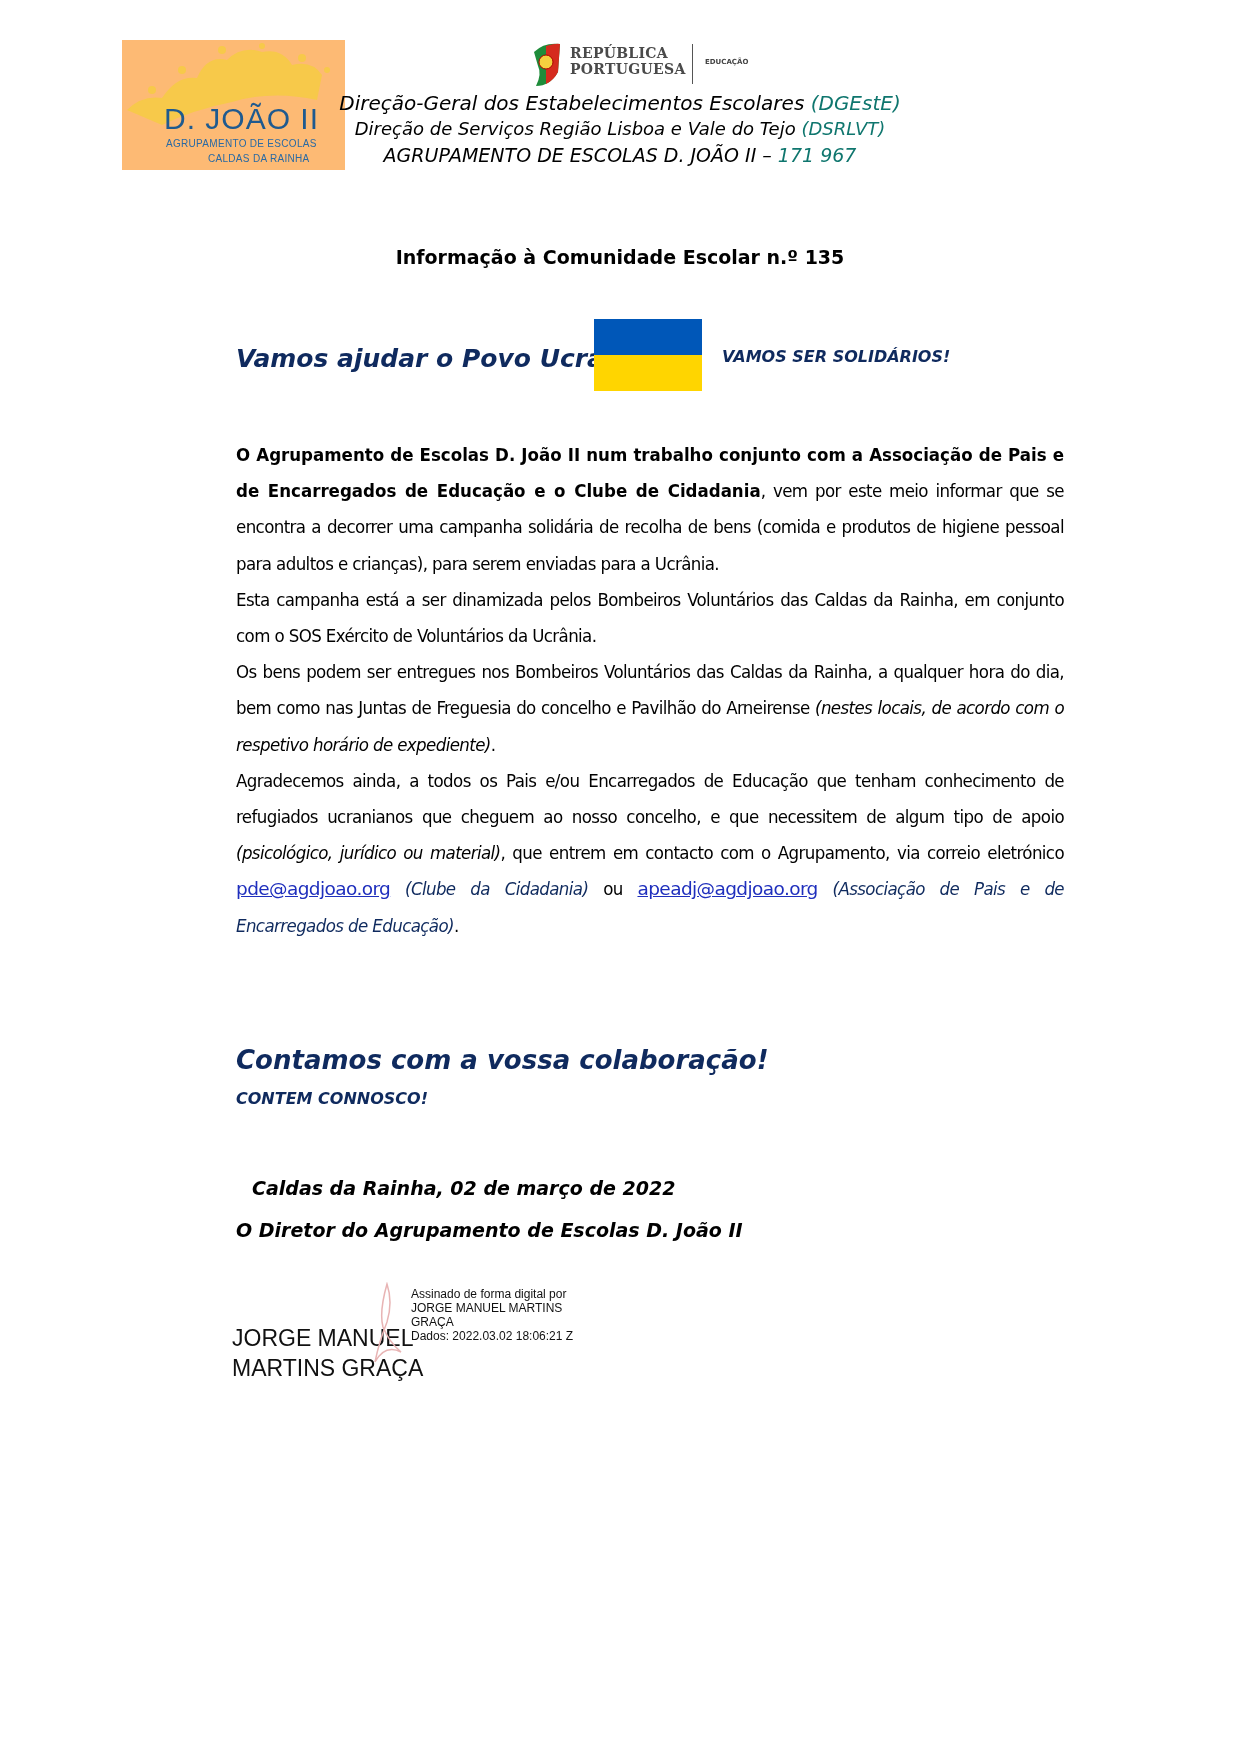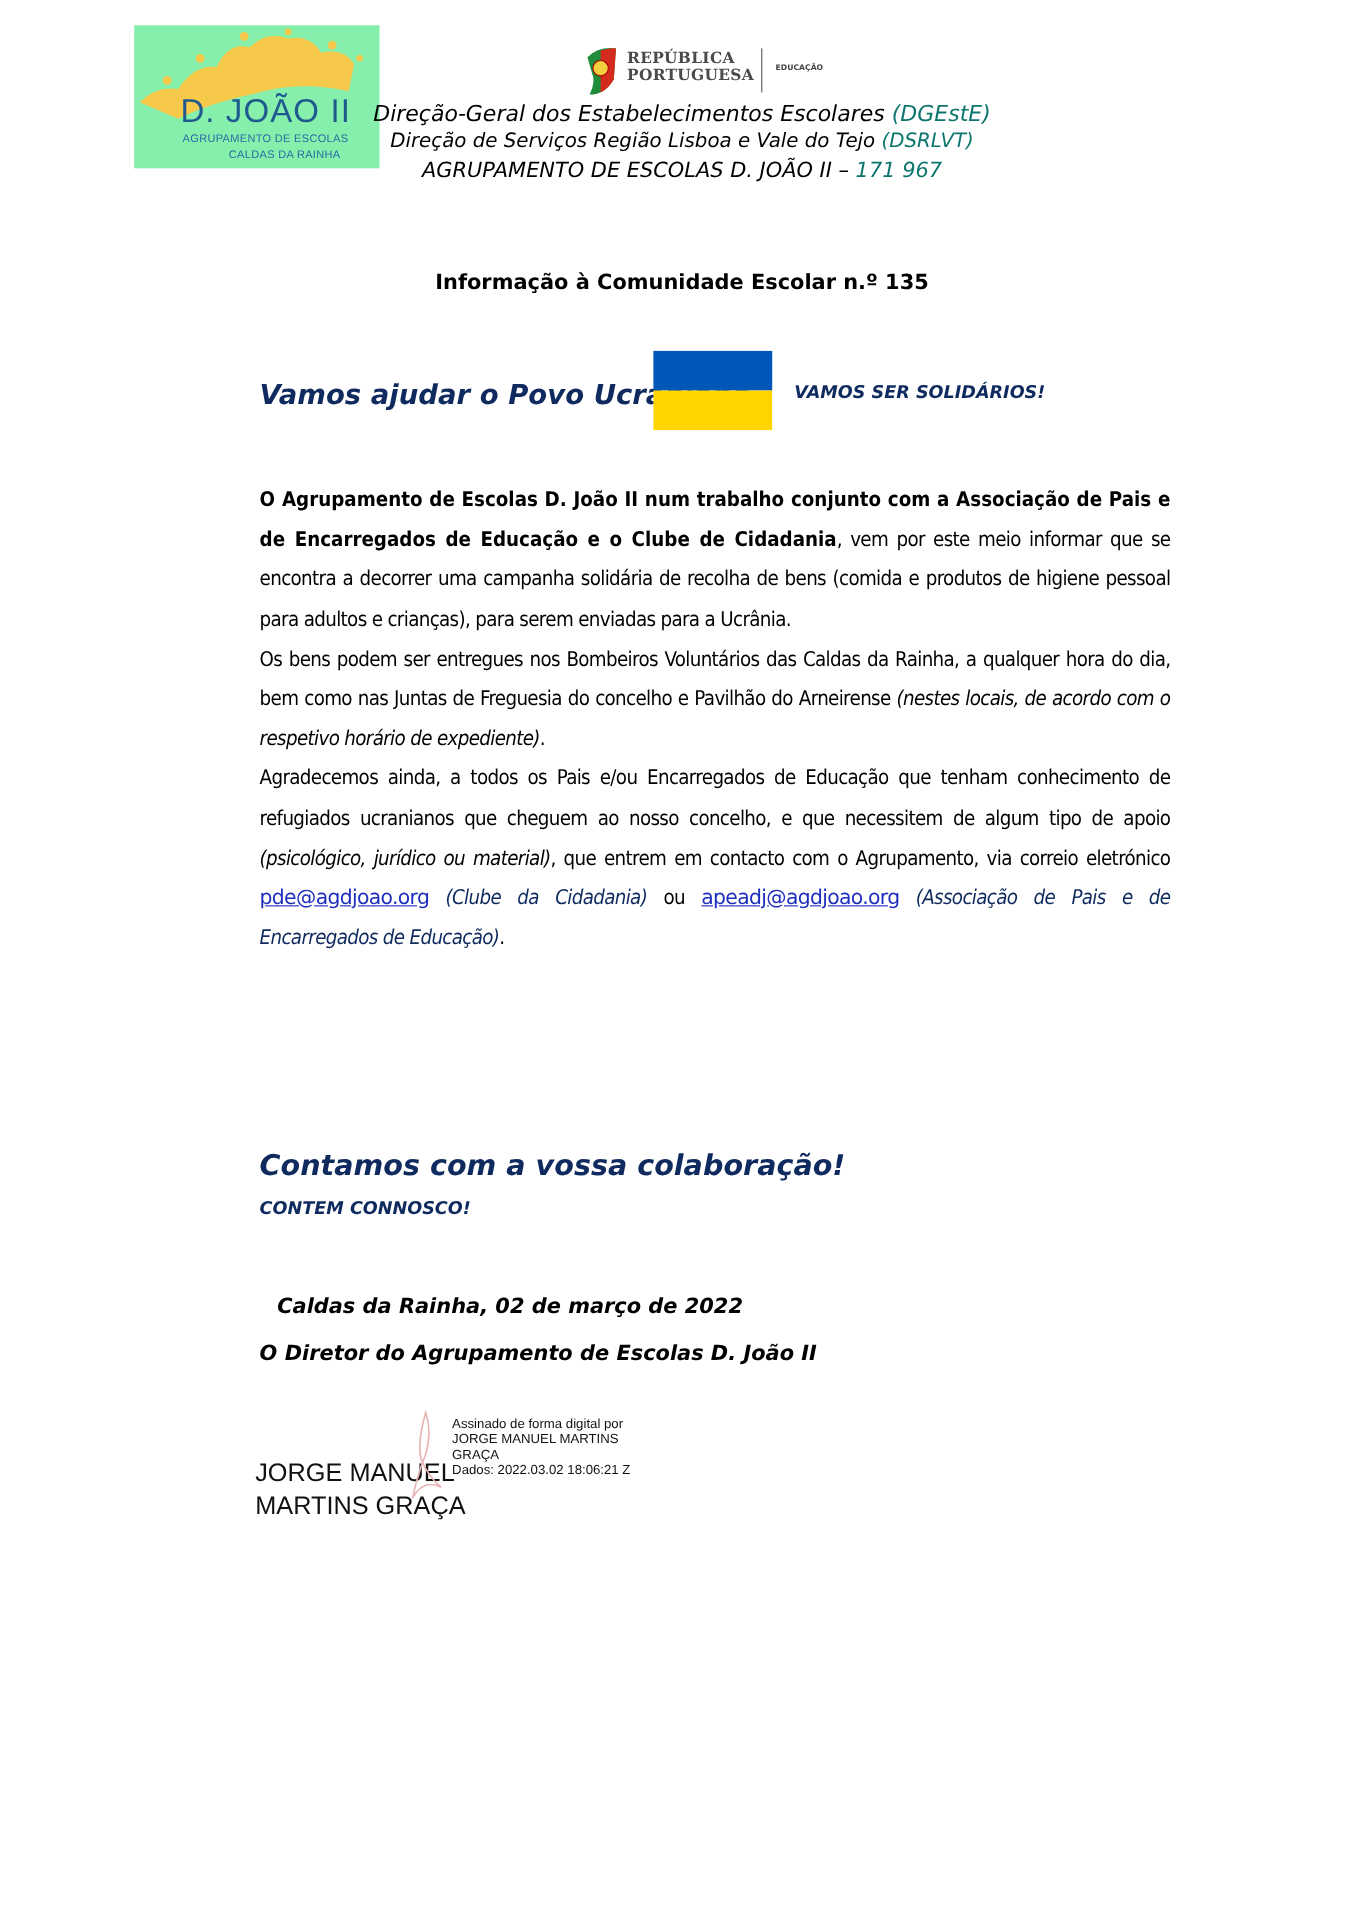--- a/index.html
+++ b/index.html
@@ -1,21 +1,21 @@
 <!DOCTYPE html>
 <html><head>
 <meta charset="utf-8">
 <style>
   html, body { margin: 0; padding: 0; background: #ffffff; }
   body { width: 1241px; height: 1755px; position: relative; overflow: hidden;
          font-family: "DejaVu Sans", sans-serif; color: #000; }
   .abs { position: absolute; }
 
   
-  #logo { left: 122px; top: 23px; width: 223px; height: 130px; background: #86efac; }
+  #logo { left: 122px; top: 40px; width: 223px; height: 130px; background: #fdba74; }
   #logo svg { position: absolute; left: 0; top: 0; }
   .logo-title { position: absolute; left: 42px; top: 62px; font-family: "Liberation Sans", sans-serif;
                 font-size: 30px; color: #1f5a8f; letter-spacing: 1px; }
   .logo-sub1 { position: absolute; left: 44px; top: 98px; font-family: "Liberation Sans", sans-serif;
                font-size: 10px; color: #2a6aa3; letter-spacing: 0.3px; }
   .logo-sub2 { position: absolute; left: 86px; top: 113px; font-family: "Liberation Sans", sans-serif;
                font-size: 10px; color: #2a6aa3; letter-spacing: 0.3px; }
 
   
   #rep { left: 530px; top: 40px; width: 230px; height: 50px; }
@@ -112,20 +112,21 @@
 
 <div id="help-text" class="abs navy">Vamos ajudar o Povo Ucraniano.</div>
 <div id="flag" class="abs">
   <div class="blue" style="background: rgb(0, 87, 184);"></div>
   <div class="yellow" style="background: rgb(255, 213, 0);"></div>
 </div>
 <div id="solid-text" class="abs navy">VAMOS SER SOLIDÁRIOS!</div>
 
 <div id="body" class="abs">
   <p><b>O Agrupamento de Escolas D. João II num trabalho conjunto com a Associação de Pais e de Encarregados de Educação e o Clube de Cidadania</b><span class="cond">, vem por este meio informar que se encontra a decorrer uma campanha solidária de recolha de bens (comida e produtos de higiene pessoal para adultos e crianças), para serem enviadas para a Ucrânia.</span></p>
+  <p class="cond">Esta campanha está a ser dinamizada pelos Bombeiros Voluntários das Caldas da Rainha, em conjunto com o SOS Exército de Voluntários da Ucrânia.</p>
   <p class="cond"><span>Os bens podem ser entregues nos Bombeiros Voluntários das Caldas da Rainha, a qualquer hora do dia, bem como nas Juntas de Freguesia do concelho e Pavilhão do Arneirense </span><span class="it">(nestes locais, de acordo com o respetivo horário de expediente)</span><span>.</span></p>
   <p class="cond"><span>Agradecemos ainda, a todos os Pais e/ou Encarregados de Educação que tenham conhecimento de refugiados ucranianos que cheguem ao nosso concelho, e que necessitem de algum tipo de apoio </span><span class="it">(psicológico, jurídico ou material)</span><span>, que entrem em contacto com o Agrupamento, via correio eletrónico </span><a>pde@agdjoao.org</a><span class="itn"> (Clube da Cidadania)</span><span> ou </span><a>apeadj@agdjoao.org</a><span class="itn"> (Associação de Pais e de Encarregados de Educação)</span><span>.</span></p>
 </div>
 
 <div id="count1" class="abs navy">Contamos com a vossa colaboração!</div>
 <div id="count2" class="abs navy">CONTEM CONNOSCO!</div>
 
 <div id="place-date" class="abs">Caldas da Rainha, 02 de março de 2022</div>
 <div id="director" class="abs">O Diretor do Agrupamento de Escolas D. João II</div>
 

